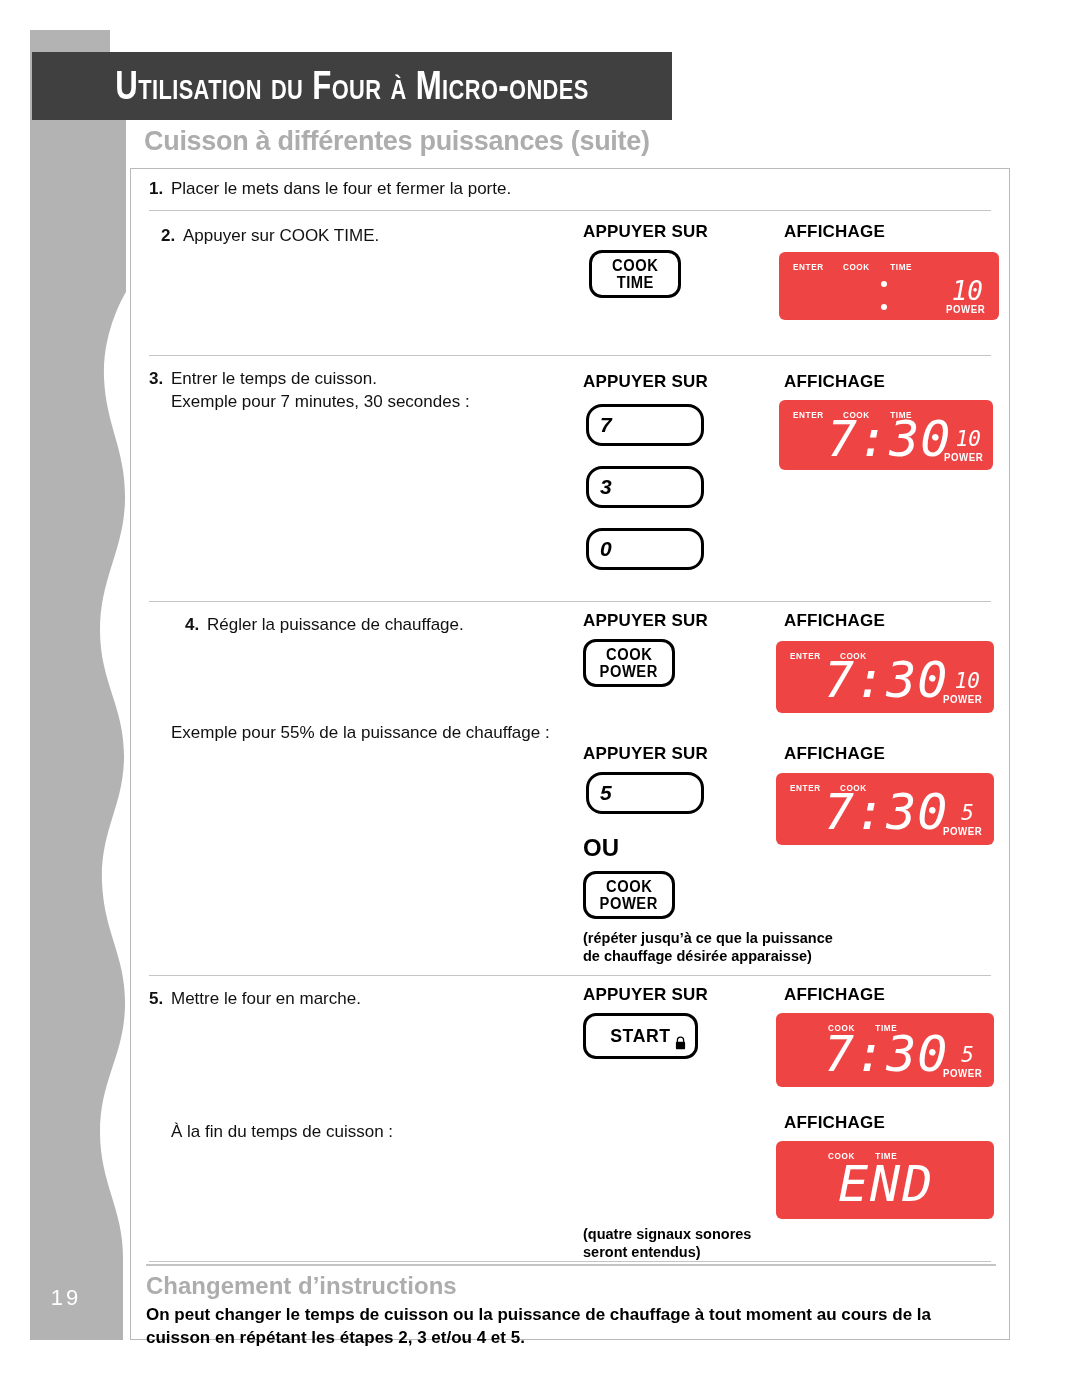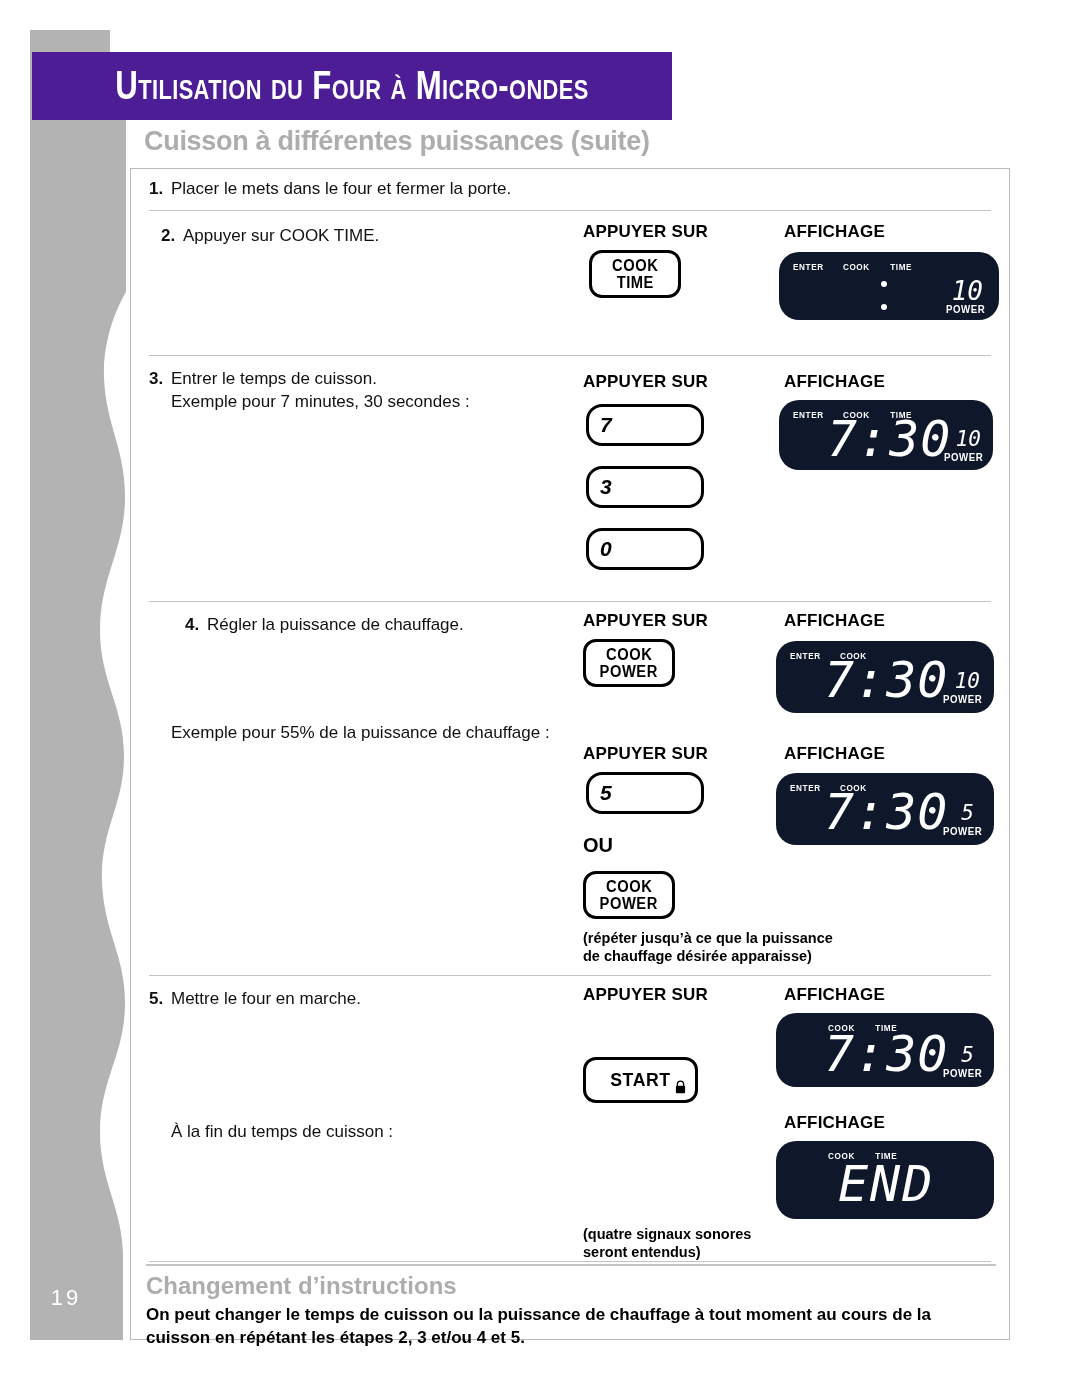--- a/index.html
+++ b/index.html
@@ -22,21 +22,21 @@
     position:absolute;left:30px;top:1285px;width:72px;
     text-align:center;color:#ffffff;
     font-size:22px;font-weight:400;letter-spacing:3px;
     z-index:3;
     font-family:"Liberation Sans", sans-serif;
   }
 
   
   #header-bar{
     position:absolute;left:32px;top:52px;width:640px;height:68px;
-    background:#4c1d95;z-index:2;
+    background:#404040;z-index:2;
   }
   #header-title{
     position:absolute;left:0;top:0;width:640px;height:66px;
     display:flex;align-items:center;justify-content:center;
     color:#ffffff;
     font-family:"Liberation Sans Narrow","Liberation Sans",sans-serif;
     font-size:40px;font-weight:700;
     letter-spacing:0.5px;
     transform:scaleX(0.78);
     transform-origin:center center;
@@ -107,46 +107,46 @@
   }
   .btn-two span{
     font-size:16px;font-weight:700;line-height:17px;
     letter-spacing:0.6px;
     display:block;
     transform:scaleX(0.92);
     font-family:"Liberation Sans",sans-serif;
   }
   .btn-start{
     width:115px;height:46px;border-radius:13px;
-    display:flex;align-items:center;justify-content:center;margin-top:44px;
+    display:flex;align-items:center;justify-content:center;
   }
   .btn-start .lbl{
     font-size:19px;font-weight:700;letter-spacing:0.6px;
     transform:scaleX(0.93);
   }
   .lock-icon{
     position:absolute;right:9px;bottom:6px;
     width:11px;height:14px;
   }
 
   .ou{
     position:absolute;
-    font-size:20px;font-weight:700;color:#000;
+    font-size:24px;font-weight:700;color:#000;
   }
   .note{
     position:absolute;
     font-size:14.5px;font-weight:700;color:#000;
     line-height:18px;
   }
 
   
   .lcd{
     position:absolute;
-    background:#0f172a;
-    border-radius:20px;
+    background:#ef4444;
+    border-radius:6px;
     overflow:hidden;
   }
   .lcd .labels{
     position:absolute;top:9px;left:0;right:0;
     display:flex;
     font-size:9.5px;font-weight:700;color:#fff;
     letter-spacing:0.7px;
     transform:scaleX(0.86);
     transform-origin:left top;
   }

